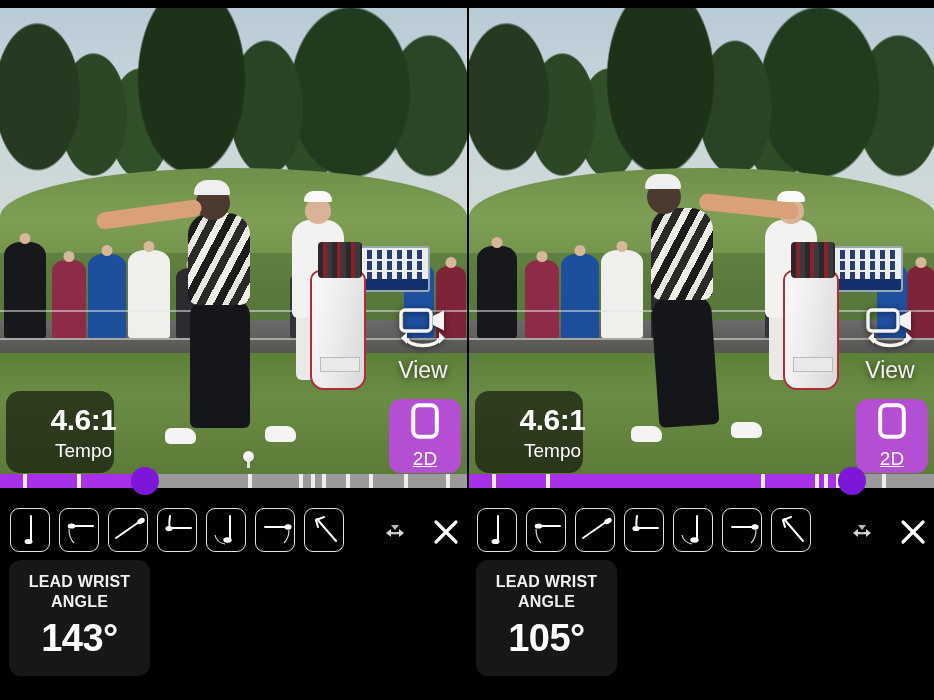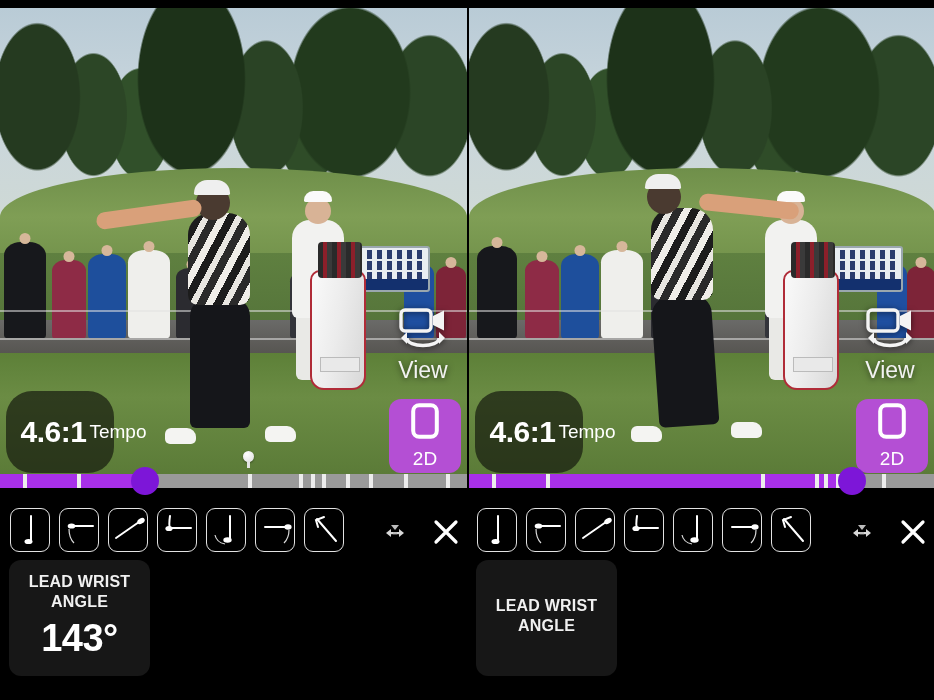--- a/index.html
+++ b/index.html
@@ -181,40 +181,40 @@
     filter: drop-shadow(0 1px 3px rgba(0,0,0,.6));
   }
   .view-btn .lbl {
     color: #f2f2f2; font-size: 23px; font-weight: 400; line-height: 1.05;
   }
   .tempo-card {
     position: absolute;
     left: 6px; bottom: 27px;
     width: 108px; height: 82px;
     background: rgba(22,26,14,.70);
-    border-radius: 26px;
-    display: flex; flex-direction: row;
+    border-radius: 14px;
+    display: flex; flex-direction: column;
     align-items: center; justify-content: center;
     gap: 3px;
     padding-left: 47px;
   }
   .tempo-card .val { color:#fff; font-size: 30px; font-weight: 700; letter-spacing:-.5px; }
   .tempo-card .cap { color:#fff; font-size: 19px; font-weight: 400; }
 
   .mode-btn {
     position: absolute;
     right: 6px; bottom: 27px;
     width: 72px; height: 74px;
     background: #b44fd4;
     border-radius: 12px;
     display: flex; flex-direction: column;
     align-items: center; justify-content: center;
     gap: 4px; cursor: pointer;
   }
-  .mode-btn .lbl { color:#fff; font-size: 19px; font-weight: 400; }
+  .mode-btn .lbl { color:#fff; font-size: 19px; font-weight: 400; text-decoration: underline; }
 
   
   .scrubber {
     position: absolute;
     left: 0; bottom: 12px;
     width: 467px; height: 14px;
     cursor: pointer;
   }
   .track {
     position:absolute; left:0; top:0; width:100%; height:14px;
@@ -599,16 +599,17 @@
         </span>
         <span style="cursor:pointer;">
           <svg width="28" height="28" viewBox="0 0 28 28">
             <path d="M4 4 L24 24 M24 4 L4 24" stroke="#fff" stroke-width="3.2" stroke-linecap="round"></path>
           </svg>
         </span>
       </div>
 
       <div class="metric-card">
         <div class="title">LEAD WRIST ANGLE</div>
+        <div class="value">105°</div>
       </div>
     </div>
   </div>
 </div>
 
 </body></html>

